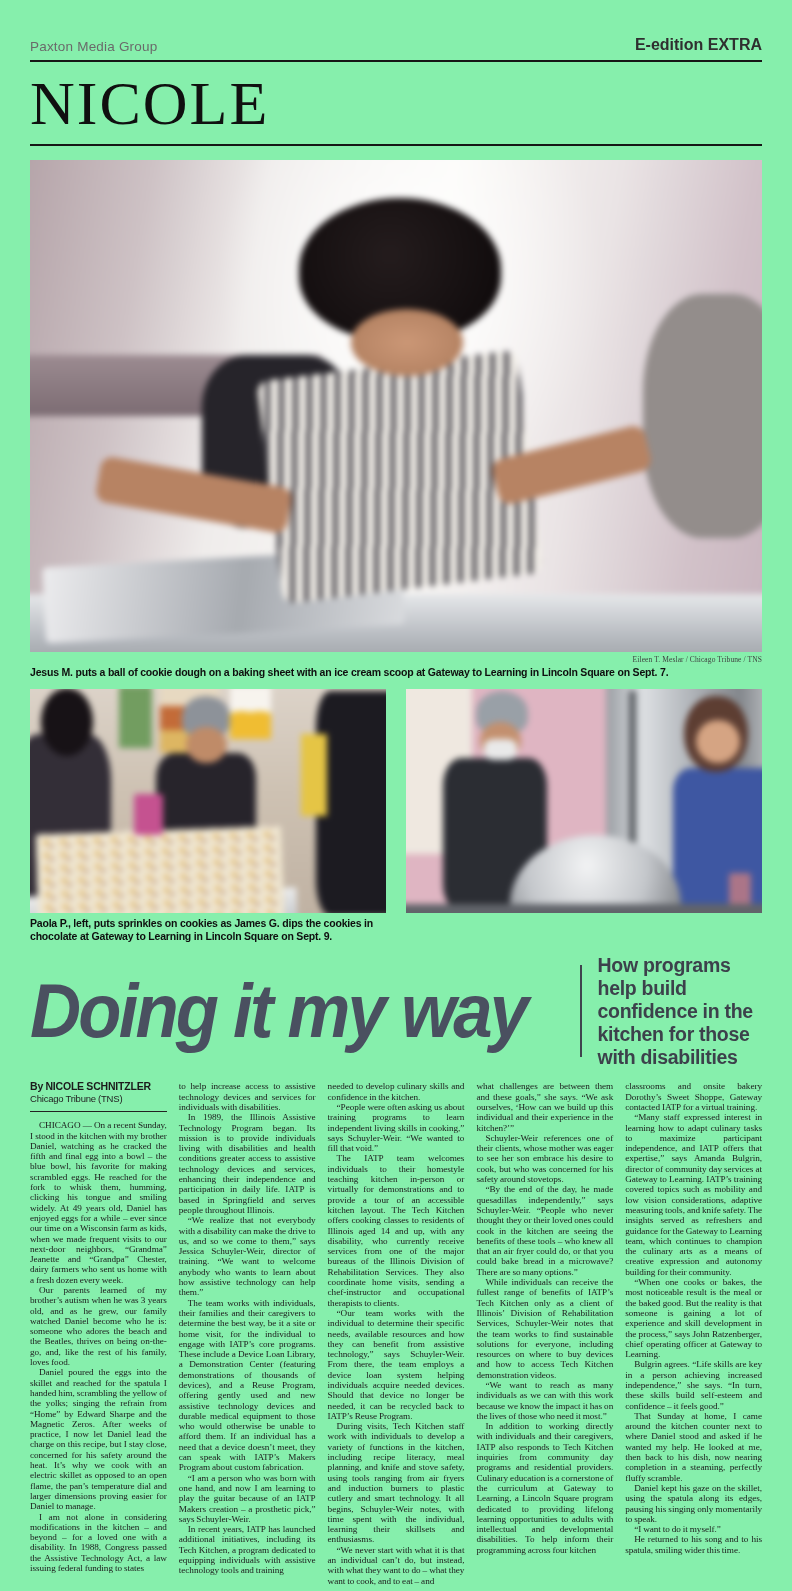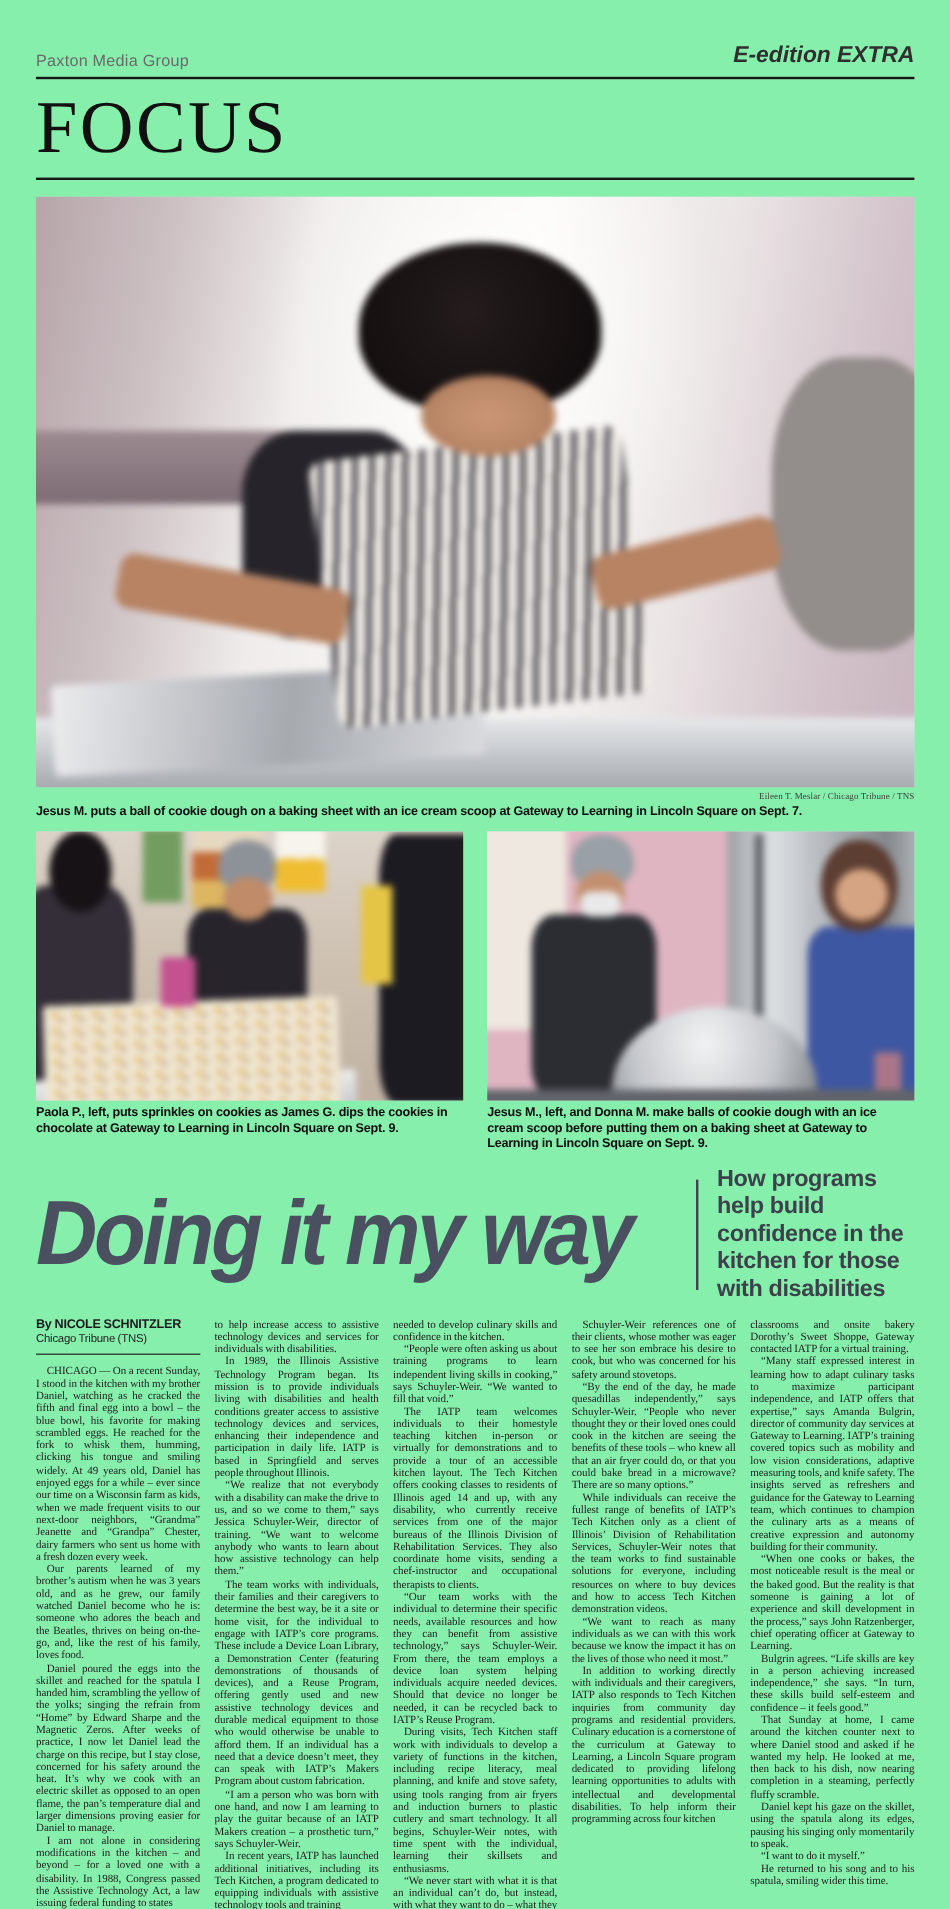--- a/index.html
+++ b/index.html
@@ -3,21 +3,21 @@
 <meta charset="utf-8">
 <style>
   html,body{margin:0;padding:0;background:#fff;}
   .page{position:relative;width:792px;height:1591px;background:#86efac;overflow:hidden;
         font-family:"Liberation Sans",sans-serif;color:#111;}
   .inner{margin:0 30px;width:732px;}
 
   
   .masthead{display:flex;justify-content:space-between;align-items:flex-end;padding-top:36px;}
   .publisher{font-size:13.5px;color:#6a6a6a;letter-spacing:.2px;}
-  .edition{font-size:19px;font-weight:bold;font-style:italic;color:#2f2f2f;}
+  .edition{font-size:16px;font-weight:bold;color:#2f2f2f;}
   .rule{height:2px;background:#161616;margin-top:6px;}
   .section-title{font-family:"Liberation Serif",serif;font-weight:400;font-size:62px;line-height:1;
                  margin:10px 0 0 0;letter-spacing:2px;color:#101010;}
   .rule2{height:2px;background:#161616;margin-top:10px;}
 
   
   .photo{position:relative;overflow:hidden;background:#ddd;}
   .photo .scene{position:absolute;inset:-8px;filter:blur(3px) saturate(.92);}
   .photo .scene > div{position:absolute;}
   .photo-main{margin-top:14px;height:492px;}
@@ -102,21 +102,21 @@
 
 <div class="page">
   <div class="inner">
 
     <div class="masthead">
       <span class="publisher">Paxton Media Group</span>
       <span class="edition">E-edition EXTRA</span>
     </div>
     <div class="rule"></div>
 
-    <h1 class="section-title">FOCUS</h1>
+    <h1 class="section-title">NICOLE</h1>
     <div class="rule2"></div>
 
     <div class="photo photo-main">
       <div class="scene">
         <div class="mp-base"></div>
         <div class="mp-ledge"></div>
         <div class="mp-glow"></div>
         <div class="mp-bgperson"></div>
         <div class="mp-table"></div>
         <div class="mp-tray"></div>
@@ -165,21 +165,20 @@
             <div class="rp-face-l"></div>
             <div class="rp-mask"></div>
             <div class="rp-body-r"></div>
             <div class="rp-hair-r"></div>
             <div class="rp-face-r"></div>
             <div class="rp-bowl"></div>
             <div class="rp-glass"></div>
             <div class="rp-counter"></div>
           </div>
         </div>
-        <div class="caption">Jesus M., left, and Donna M. make balls of cookie dough with an ice cream scoop before putting them on a baking sheet at Gateway to Learning in Lincoln Square on Sept. 9.</div>
       </div>
     </div>
 
     <div class="headline-row">
       <span class="headline" style="color: rgb(74, 80, 96);">Doing it my way</span>
       <div class="v-divider"></div>
       <div class="subhead">How programs help build confidence in the kitchen for those with disabilities</div>
     </div>
 
     <div class="article">
@@ -192,32 +191,33 @@
       <p>CHICAGO — On a recent Sunday, I stood in the kitchen with my brother Daniel, watching as he cracked the fifth and final egg into a bowl – the blue bowl, his favorite for making scrambled eggs. He reached for the fork to whisk them, humming, clicking his tongue and smiling widely. At 49 years old, Daniel has enjoyed eggs for a while – ever since our time on a Wisconsin farm as kids, when we made frequent visits to our next-door neighbors, “Grandma” Jeanette and “Grandpa” Chester, dairy farmers who sent us home with a fresh dozen every week.</p>
           <p>Our parents learned of my brother’s autism when he was 3 years old, and as he grew, our family watched Daniel become who he is: someone who adores the beach and the Beatles, thrives on being on-the-go, and, like the rest of his family, loves food.</p>
           <p>Daniel poured the eggs into the skillet and reached for the spatula I handed him, scrambling the yellow of the yolks; singing the refrain from “Home” by Edward Sharpe and the Magnetic Zeros. After weeks of practice, I now let Daniel lead the charge on this recipe, but I stay close, concerned for his safety around the heat. It’s why we cook with an electric skillet as opposed to an open flame, the pan’s temperature dial and larger dimensions proving easier for Daniel to manage.</p>
           <p>I am not alone in considering modifications in the kitchen – and beyond – for a loved one with a disability. In 1988, Congress passed the Assistive Technology Act, a law issuing federal funding to states</p>
         </div>
       <div class="col">
           <p class="cont">to help increase access to assistive technology devices and services for individuals with disabilities.</p>
           <p>In 1989, the Illinois Assistive Technology Program began. Its mission is to provide individuals living with disabilities and health conditions greater access to assistive technology devices and services, enhancing their independence and participation in daily life. IATP is based in Springfield and serves people throughout Illinois.</p>
           <p>“We realize that not everybody with a disability can make the drive to us, and so we come to them,” says Jessica Schuyler-Weir, director of training. “We want to welcome anybody who wants to learn about how assistive technology can help them.”</p>
           <p>The team works with individuals, their families and their caregivers to determine the best way, be it a site or home visit, for the individual to engage with IATP’s core programs. These include a Device Loan Library, a Demonstration Center (featuring demonstrations of thousands of devices), and a Reuse Program, offering gently used and new assistive technology devices and durable medical equipment to those who would otherwise be unable to afford them. If an individual has a need that a device doesn’t meet, they can speak with IATP’s Makers Program about custom fabrication.</p>
-          <p>“I am a person who was born with one hand, and now I am learning to play the guitar because of an IATP Makers creation – a prosthetic turn,” says Schuyler-Weir.</p>
+          <p>“I am a person who was born with one hand, and now I am learning to play the guitar because of an IATP Makers creation – a prosthetic pick,” says Schuyler-Weir.</p>
           <p>In recent years, IATP has launched additional initiatives, including its Tech Kitchen, a program dedicated to equipping individuals with assistive technology tools and training</p>
         </div>
       <div class="col">
           <p class="cont">needed to develop culinary skills and confidence in the kitchen.</p>
           <p>“People were often asking us about training programs to learn independent living skills in cooking,” says Schuyler-Weir. “We wanted to fill that void.”</p>
           <p>The IATP team welcomes individuals to their homestyle teaching kitchen in-person or virtually for demonstrations and to provide a tour of an accessible kitchen layout. The Tech Kitchen offers cooking classes to residents of Illinois aged 14 and up, with any disability, who currently receive services from one of the major bureaus of the Illinois Division of Rehabilitation Services. They also coordinate home visits, sending a chef-instructor and occupational therapists to clients.</p>
           <p>“Our team works with the individual to determine their specific needs, available resources and how they can benefit from assistive technology,” says Schuyler-Weir. From there, the team employs a device loan system helping individuals acquire needed devices. Should that device no longer be needed, it can be recycled back to IATP’s Reuse Program.</p>
           <p>During visits, Tech Kitchen staff work with individuals to develop a variety of functions in the kitchen, including recipe literacy, meal planning, and knife and stove safety, using tools ranging from air fryers and induction burners to plastic cutlery and smart technology. It all begins, Schuyler-Weir notes, with time spent with the individual, learning their skillsets and enthusiasms.</p>
           <p>“We never start with what it is that an individual can’t do, but instead, with what they want to do – what they want to cook, and to eat – and</p>
         </div>
       <div class="col">
+          <p class="cont">what challenges are between them and these goals,” she says. “We ask ourselves, ‘How can we build up this individual and their experience in the kitchen?’”</p>
           <p>Schuyler-Weir references one of their clients, whose mother was eager to see her son embrace his desire to cook, but who was concerned for his safety around stovetops.</p>
           <p>“By the end of the day, he made quesadillas independently,” says Schuyler-Weir. “People who never thought they or their loved ones could cook in the kitchen are seeing the benefits of these tools – who knew all that an air fryer could do, or that you could bake bread in a microwave? There are so many options.”</p>
           <p>While individuals can receive the fullest range of benefits of IATP’s Tech Kitchen only as a client of Illinois’ Division of Rehabilitation Services, Schuyler-Weir notes that the team works to find sustainable solutions for everyone, including resources on where to buy devices and how to access Tech Kitchen demonstration videos.</p>
           <p>“We want to reach as many individuals as we can with this work because we know the impact it has on the lives of those who need it most.”</p>
           <p>In addition to working directly with individuals and their caregivers, IATP also responds to Tech Kitchen inquiries from community day programs and residential providers. Culinary education is a cornerstone of the curriculum at Gateway to Learning, a Lincoln Square program dedicated to providing lifelong learning opportunities to adults with intellectual and developmental disabilities. To help inform their programming across four kitchen</p>
         </div>
       <div class="col">
           <p class="cont">classrooms and onsite bakery Dorothy’s Sweet Shoppe, Gateway contacted IATP for a virtual training.</p>
           <p>“Many staff expressed interest in learning how to adapt culinary tasks to maximize participant independence, and IATP offers that expertise,” says Amanda Bulgrin, director of community day services at Gateway to Learning. IATP’s training covered topics such as mobility and low vision considerations, adaptive measuring tools, and knife safety. The insights served as refreshers and guidance for the Gateway to Learning team, which continues to champion the culinary arts as a means of creative expression and autonomy building for their community.</p>
           <p>“When one cooks or bakes, the most noticeable result is the meal or the baked good. But the reality is that someone is gaining a lot of experience and skill development in the process,” says John Ratzenberger, chief operating officer at Gateway to Learning.</p>

